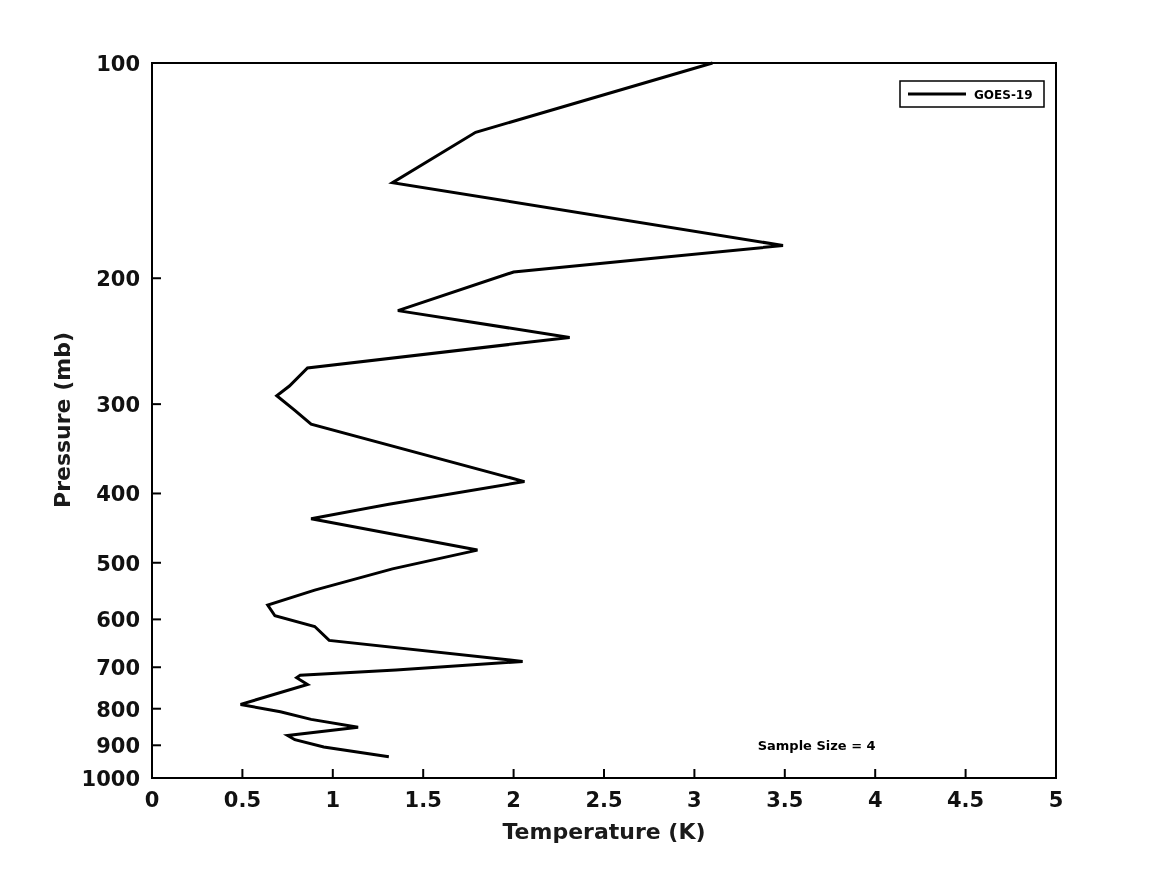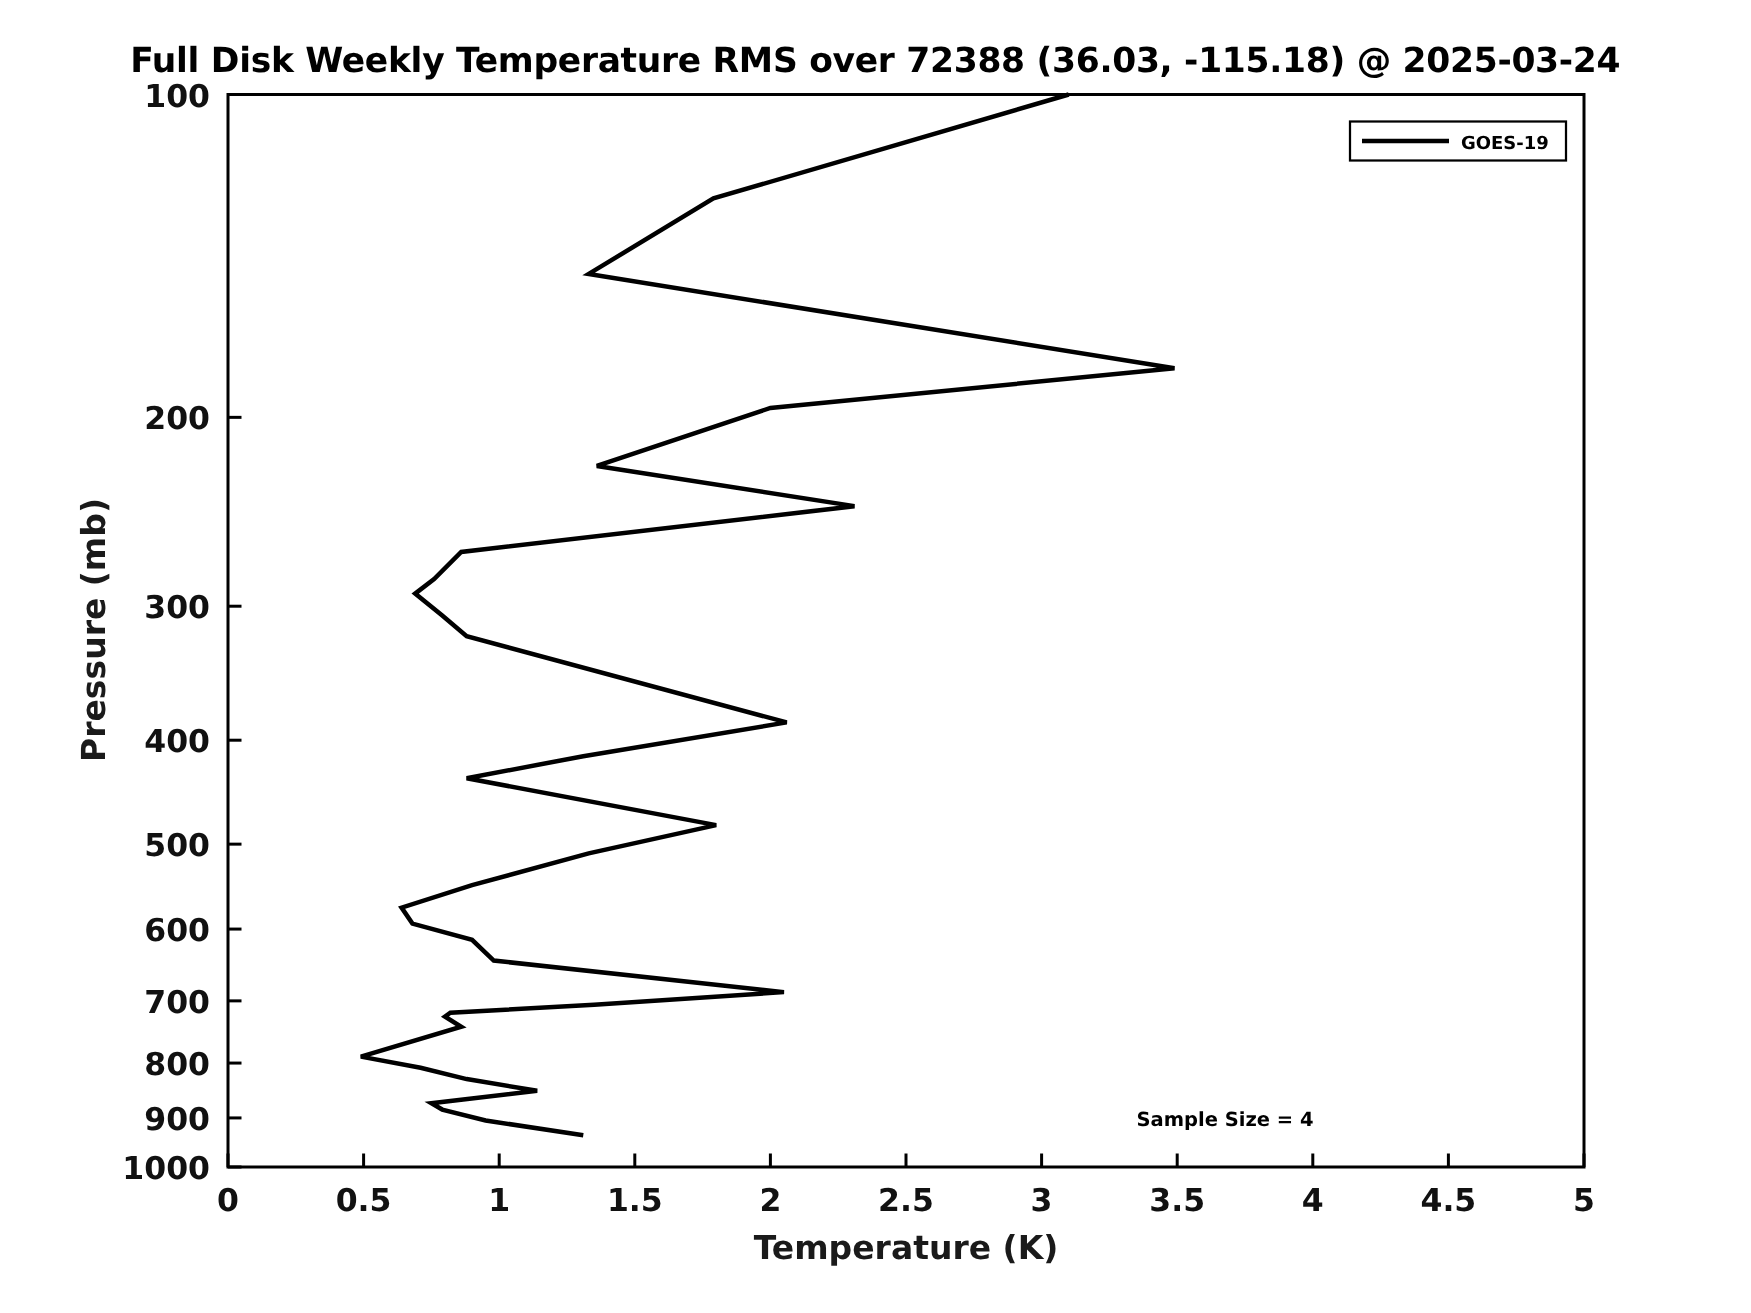--- a/index.html
+++ b/index.html
@@ -60,21 +60,20 @@
     font-size: 12px;
     font-weight: bold;
     fill: #000000;
   }
 </style>
 </head>
 <body>
 
 <div id="figure">
 
-  <div id="chart-title">Full Disk Weekly Temperature RMS over 72388 (36.03, -115.18) @ 2025-03-24</div>
 
   <svg id="plot-svg" width="1167" height="875">
 
     <rect id="plot-frame" x="152" y="63" width="904" height="715" fill="none" stroke="#000000" stroke-width="2"></rect>
 
     <g id="x-ticks">
         <line x1="152" y1="778" x2="152" y2="769" stroke="#000" stroke-width="2"></line>
         <line x1="242.4" y1="778" x2="242.4" y2="769" stroke="#000" stroke-width="2"></line>
         <line x1="332.8" y1="778" x2="332.8" y2="769" stroke="#000" stroke-width="2"></line>
         <line x1="423.2" y1="778" x2="423.2" y2="769" stroke="#000" stroke-width="2"></line>

